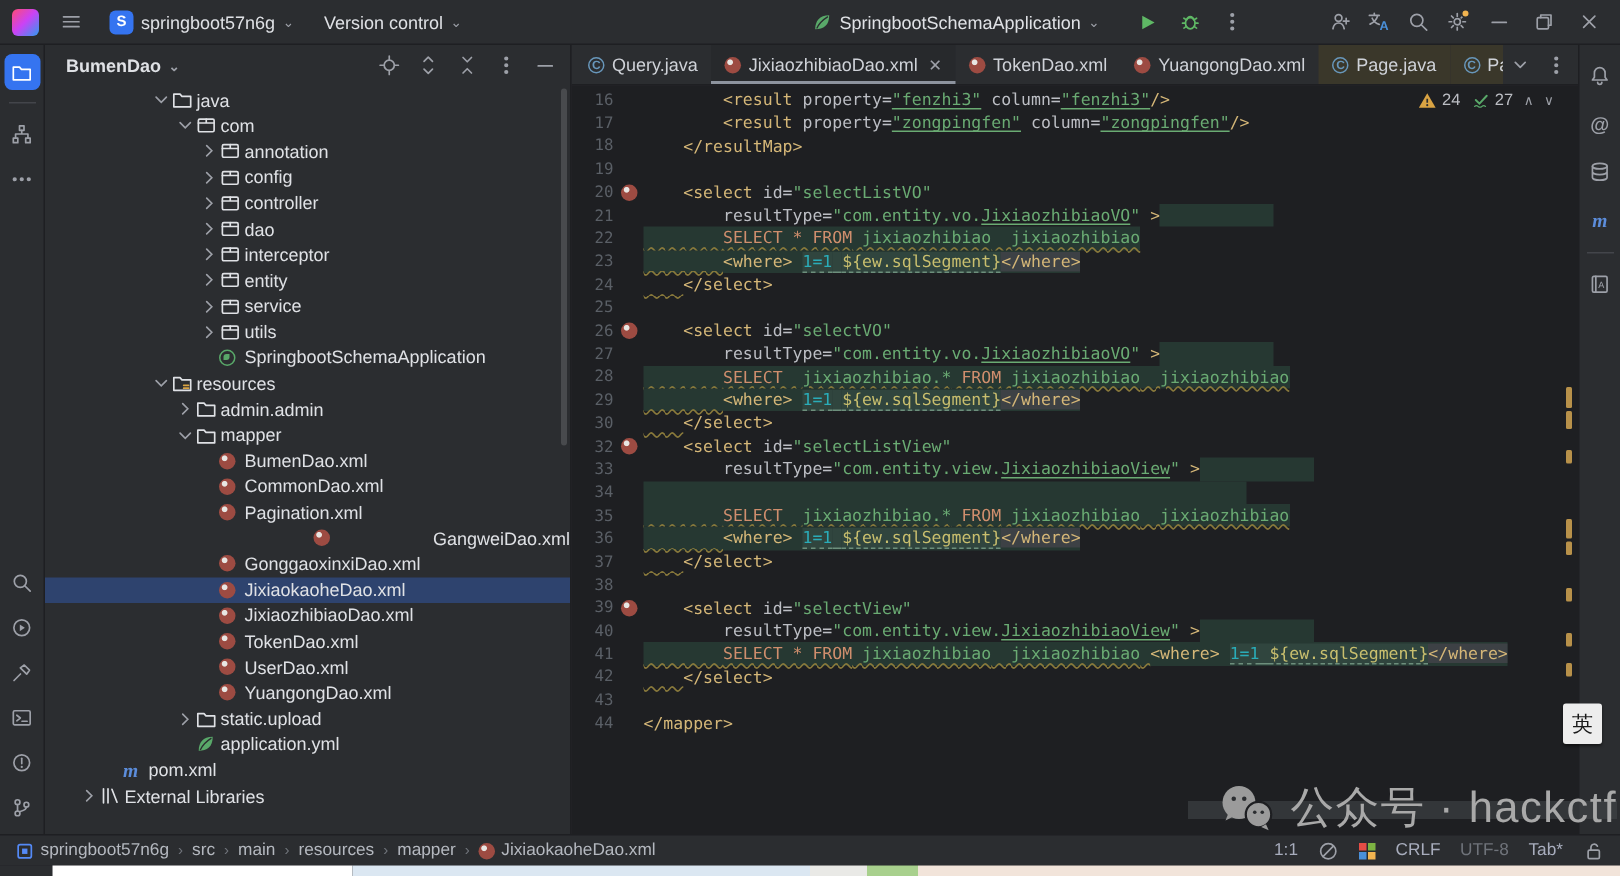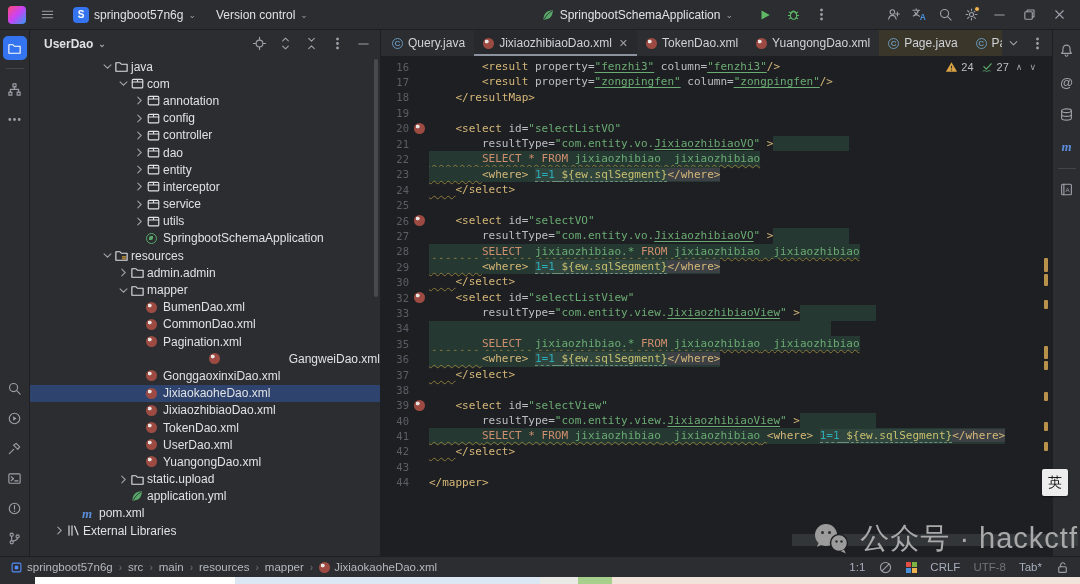--- a/index.html
+++ b/index.html
@@ -298,21 +298,21 @@
               <circle cx="11.3" cy="5.8" r="1.7"></circle>
               <path d="M5 5.7v4.6M11.3 7.5c0 2.2-2.5 2.6-4.6 3.2"></path>
             </svg>
           </div>
         </div>
     </div>
 
     <div class="panel">
       <div class="panel-header">
         <span class="panel-title">
-          <span>UserDao</span>
+          <span>BumenDao</span>
           <span class="chev">⌄</span>
         </span>
         <span class="panel-actions" id="panel-actions">
             <div class="pa-btn">
               <svg width="15" height="15" viewBox="0 0 16 16" fill="none" stroke="currentColor" stroke-width="1.2" stroke-linecap="round" stroke-linejoin="round">
                 <circle cx="8" cy="8" r="3.6"></circle>
                 <path d="M8 1.5v2.4M8 12.1v2.4M1.5 8h2.4M12.1 8h2.4"></path>
               </svg>
             </div>
             <div class="pa-btn">
@@ -429,35 +429,35 @@
               <svg width="11" height="11" viewBox="0 0 16 16" fill="none" stroke="#9da0a8" stroke-width="1.6" stroke-linecap="round">
                 <path d="M5.5 3l5 5-5 5"></path>
               </svg>
             </span>
             <span class="ticon">
               <svg width="15" height="15" viewBox="0 0 16 16" fill="none" stroke="currentColor" stroke-width="1.2" stroke-linecap="round" stroke-linejoin="round">
                 <rect x="2.4" y="3.6" width="11.2" height="9" rx="1"></rect>
                 <path d="M2.4 6.4h11.2M8 3.6v2.8"></path>
               </svg>
             </span>
-            <span class="tlabel">entity</span>
+            <span class="tlabel">interceptor</span>
           </div>
           <div class="trow" style="padding-left: 102px;">
             <span class="tchev">
               <svg width="11" height="11" viewBox="0 0 16 16" fill="none" stroke="#9da0a8" stroke-width="1.6" stroke-linecap="round">
                 <path d="M5.5 3l5 5-5 5"></path>
               </svg>
             </span>
             <span class="ticon">
               <svg width="15" height="15" viewBox="0 0 16 16" fill="none" stroke="currentColor" stroke-width="1.2" stroke-linecap="round" stroke-linejoin="round">
                 <rect x="2.4" y="3.6" width="11.2" height="9" rx="1"></rect>
                 <path d="M2.4 6.4h11.2M8 3.6v2.8"></path>
               </svg>
             </span>
-            <span class="tlabel">interceptor</span>
+            <span class="tlabel">entity</span>
           </div>
           <div class="trow" style="padding-left: 102px;">
             <span class="tchev">
               <svg width="11" height="11" viewBox="0 0 16 16" fill="none" stroke="#9da0a8" stroke-width="1.6" stroke-linecap="round">
                 <path d="M5.5 3l5 5-5 5"></path>
               </svg>
             </span>
             <span class="ticon">
               <svg width="15" height="15" viewBox="0 0 16 16" fill="none" stroke="currentColor" stroke-width="1.2" stroke-linecap="round" stroke-linejoin="round">
                 <rect x="2.4" y="3.6" width="11.2" height="9" rx="1"></rect>

